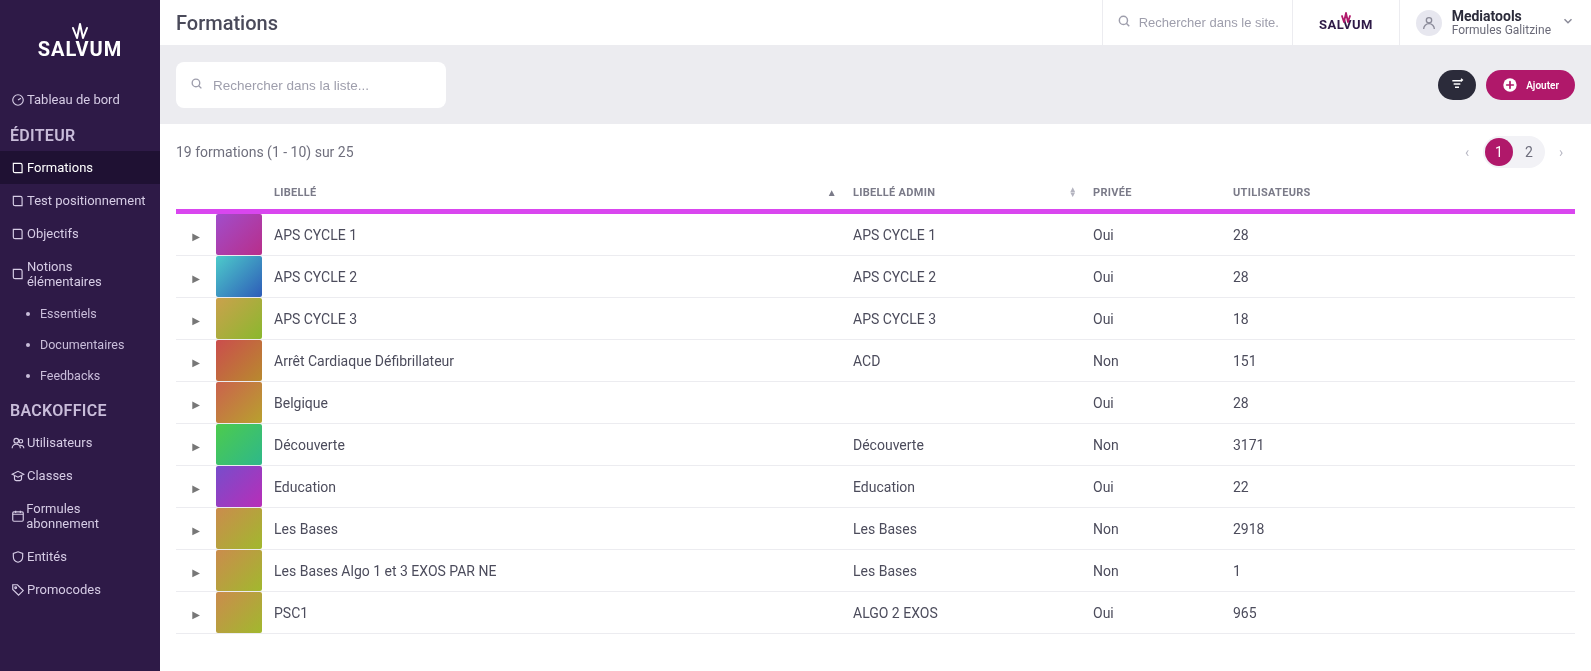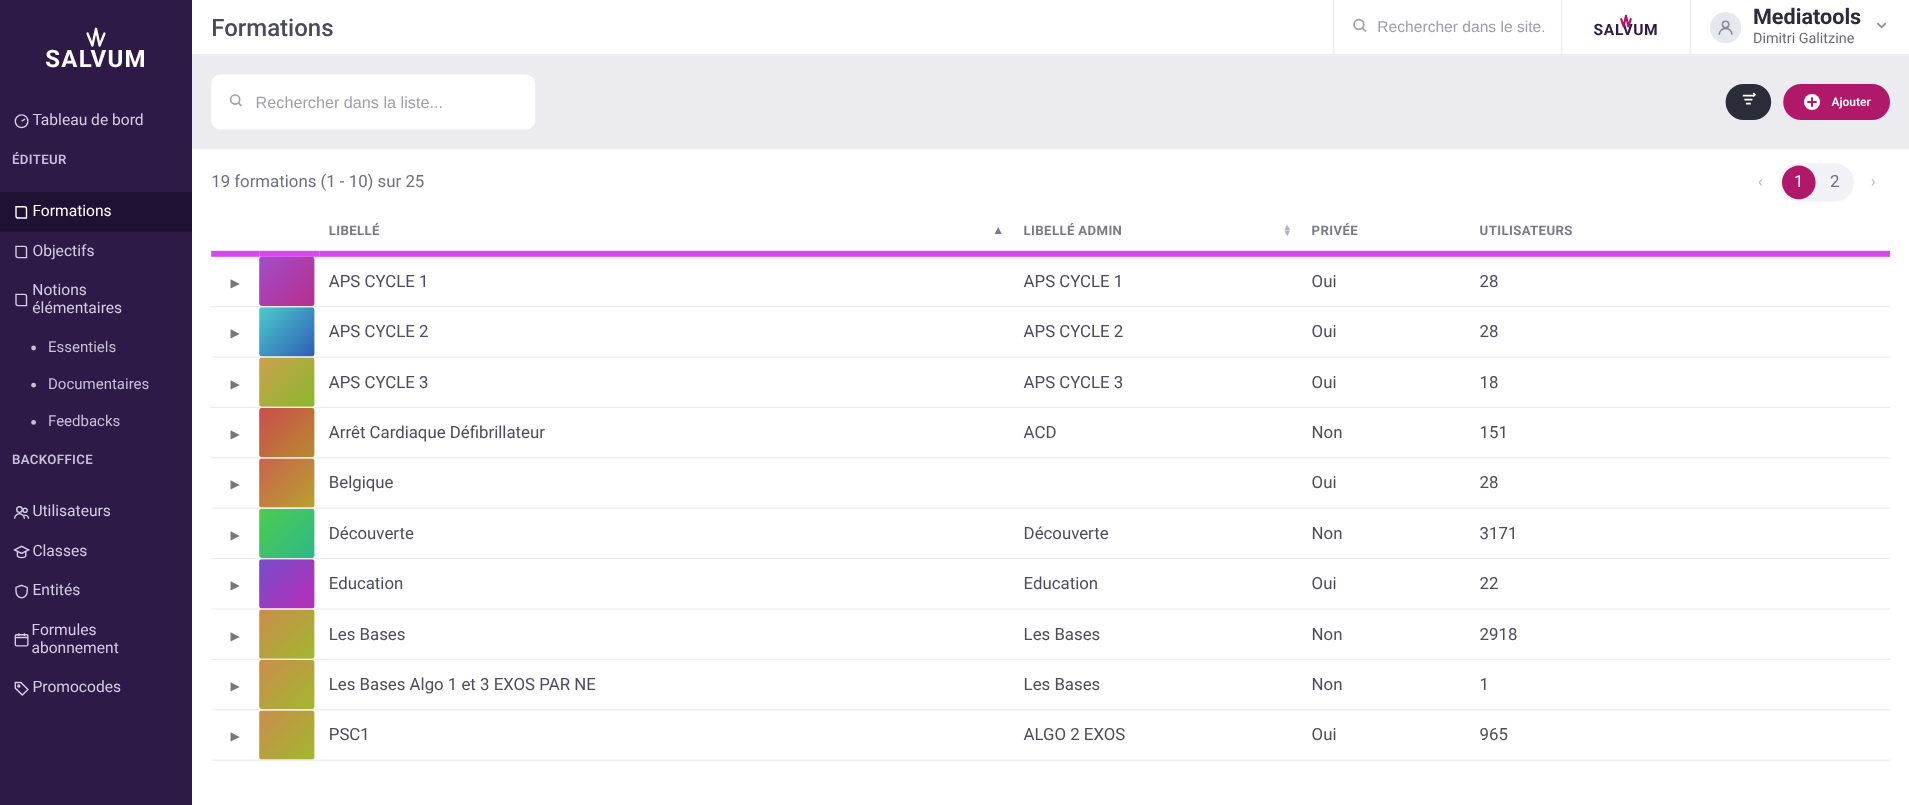--- a/index.html
+++ b/index.html
@@ -22,24 +22,24 @@
     display: flex;
     flex-direction: column;
     overflow-y: auto;
   }
   .sidebar::-webkit-scrollbar { width: 0; }
   .logo {
     padding: 22px 0 16px;
     text-align: center;
   }
   .nav-section-title {
-    font-size: 11px;
+    font-size: 16px;
     font-weight: 600;
     color: #c9bdda;
-    padding: 10px 10px 20px;
+    padding: 10px 10px 6px;
     letter-spacing: .3px;
   }
   .nav-item {
     display: flex;
     align-items: center;
     gap: 1px;
     padding: 9px 10px;
     font-size: 13px;
     color: #d6cce5;
     cursor: pointer;
@@ -72,21 +72,21 @@
     display:flex; align-items:center; justify-content:center; border-left:1px solid #ececf0; border-right:1px solid #ececf0;
     padding:0 18px; height:100%;
   }
   .user-block {
     display:flex; align-items:center; gap:10px; padding:0 16px; height:100%; cursor:pointer;
   }
   .avatar {
     width:26px; height:26px; border-radius:50%; background:#e7e7ef; display:flex; align-items:center; justify-content:center;
   }
   .user-text { display:flex; flex-direction:column; line-height:1.15;}
-  .user-text .org { font-weight:700; font-size:18px; color:#2b2b3a;}
+  .user-text .org { font-weight:700; font-size:14px; color:#2b2b3a;}
   .user-text .name { font-size:12px; color:#6a6a78;}
   
   .toolbar {
     background:#ececf0; padding:16px; display:flex; align-items:center; gap:10px;
   }
   .list-search {
     background:#fff; border-radius:8px; display:flex; align-items:center; gap:10px;
     padding:0 14px; height:46px; width:270px; color:#9e9eac;
   }
   .list-search input { border:none; outline:none; font-size:13.5px; width:100%; color:#444;}
@@ -156,20 +156,28 @@
 
     <div class="nav-item active">
       <span class="nav-ico">
         <svg width="14" height="14" viewBox="0 0 24 24" fill="none" stroke="currentColor" stroke-width="2">
             <path d="M4 4h12a3 3 0 013 3v13H7a3 3 0 01-3-3V4z"></path>
           </svg>
       </span>
       <span>Formations</span>
     </div>
 
+    <div class="nav-item">
+      <span class="nav-ico">
+        <svg width="14" height="14" viewBox="0 0 24 24" fill="none" stroke="currentColor" stroke-width="2">
+            <path d="M4 4h12a3 3 0 013 3v13H7a3 3 0 01-3-3V4z"></path>
+          </svg>
+      </span>
+      <span>Test positionnement</span>
+    </div>
 
     <div class="nav-item">
       <span class="nav-ico">
         <svg width="14" height="14" viewBox="0 0 24 24" fill="none" stroke="currentColor" stroke-width="2">
             <path d="M4 4h12a3 3 0 013 3v13H7a3 3 0 01-3-3V4z"></path>
           </svg>
       </span>
       <span>Objectifs</span>
     </div>
 
@@ -213,33 +221,33 @@
         <svg width="14" height="14" viewBox="0 0 24 24" fill="none" stroke="currentColor" stroke-width="2">
             <path d="M2 9l10-5 10 5-10 5-10-5z"></path>
             <path d="M6 12v5a6 3 0 0012 0v-5"></path>
           </svg>
       </span>
       <span>Classes</span>
     </div>
     <div class="nav-item">
       <span class="nav-ico">
         <svg width="14" height="14" viewBox="0 0 24 24" fill="none" stroke="currentColor" stroke-width="2">
-            <path d="M12 3l8 3v5c0 5-3.5 9-8 10-4.5-1-8-5-8-10V6l8-3z"></path>
-          </svg>
-      </span>
-      <span>Entités</span>
-    </div>
-    <div class="nav-item">
-      <span class="nav-ico">
-        <svg width="14" height="14" viewBox="0 0 24 24" fill="none" stroke="currentColor" stroke-width="2">
             <rect x="3" y="5" width="18" height="16" rx="2"></rect>
             <path d="M3 9h18M8 3v4M16 3v4"></path>
           </svg>
       </span>
       <span>Formules abonnement</span>
+    </div>
+    <div class="nav-item">
+      <span class="nav-ico">
+        <svg width="14" height="14" viewBox="0 0 24 24" fill="none" stroke="currentColor" stroke-width="2">
+            <path d="M12 3l8 3v5c0 5-3.5 9-8 10-4.5-1-8-5-8-10V6l8-3z"></path>
+          </svg>
+      </span>
+      <span>Entités</span>
     </div>
     <div class="nav-item">
       <span class="nav-ico">
         <svg width="14" height="14" viewBox="0 0 24 24" fill="none" stroke="currentColor" stroke-width="2">
             <path d="M3 11V3h8l10 10-8 8L3 11z"></path>
             <circle cx="8" cy="8" r="1.5"></circle>
           </svg>
       </span>
       <span>Promocodes</span>
     </div>
@@ -266,21 +274,21 @@
       </div>
       <div class="user-block">
         <span class="avatar">
           <svg width="16" height="16" viewBox="0 0 24 24" fill="none" stroke="#8a8a98" stroke-width="2">
               <circle cx="12" cy="8" r="4"></circle>
               <path d="M4 21a8 8 0 0116 0"></path>
             </svg>
         </span>
         <div class="user-text">
           <span class="org">Mediatools</span>
-          <span class="name">Dimitri Galitzine</span>
+          <span class="name">Formules Galitzine</span>
         </div>
         <span style="color:#8a8a98;">
           <svg width="14" height="14" viewBox="0 0 24 24" fill="none" stroke="currentColor" stroke-width="2.5">
               <path d="M6 9l6 6 6-6"></path>
             </svg>
         </span>
       </div>
     </div>
 
     <div class="toolbar">

